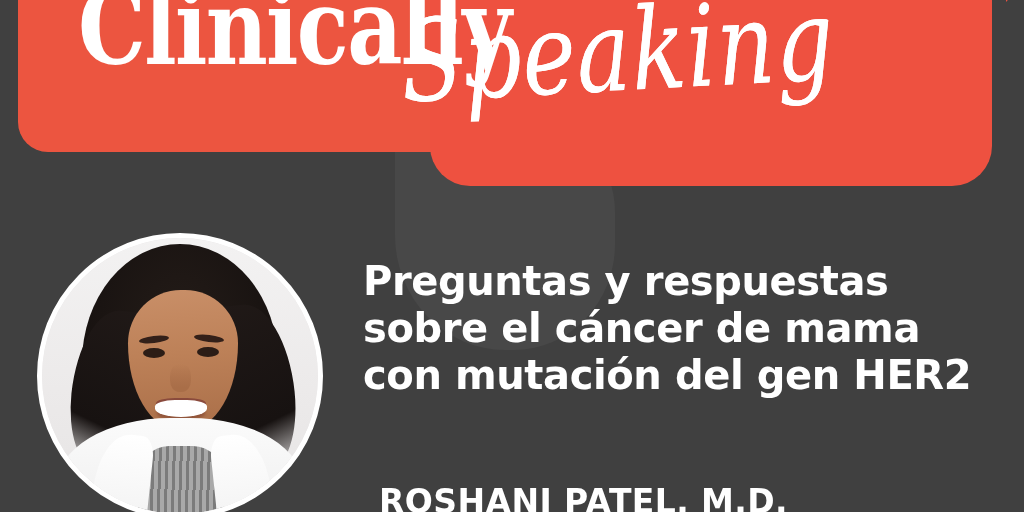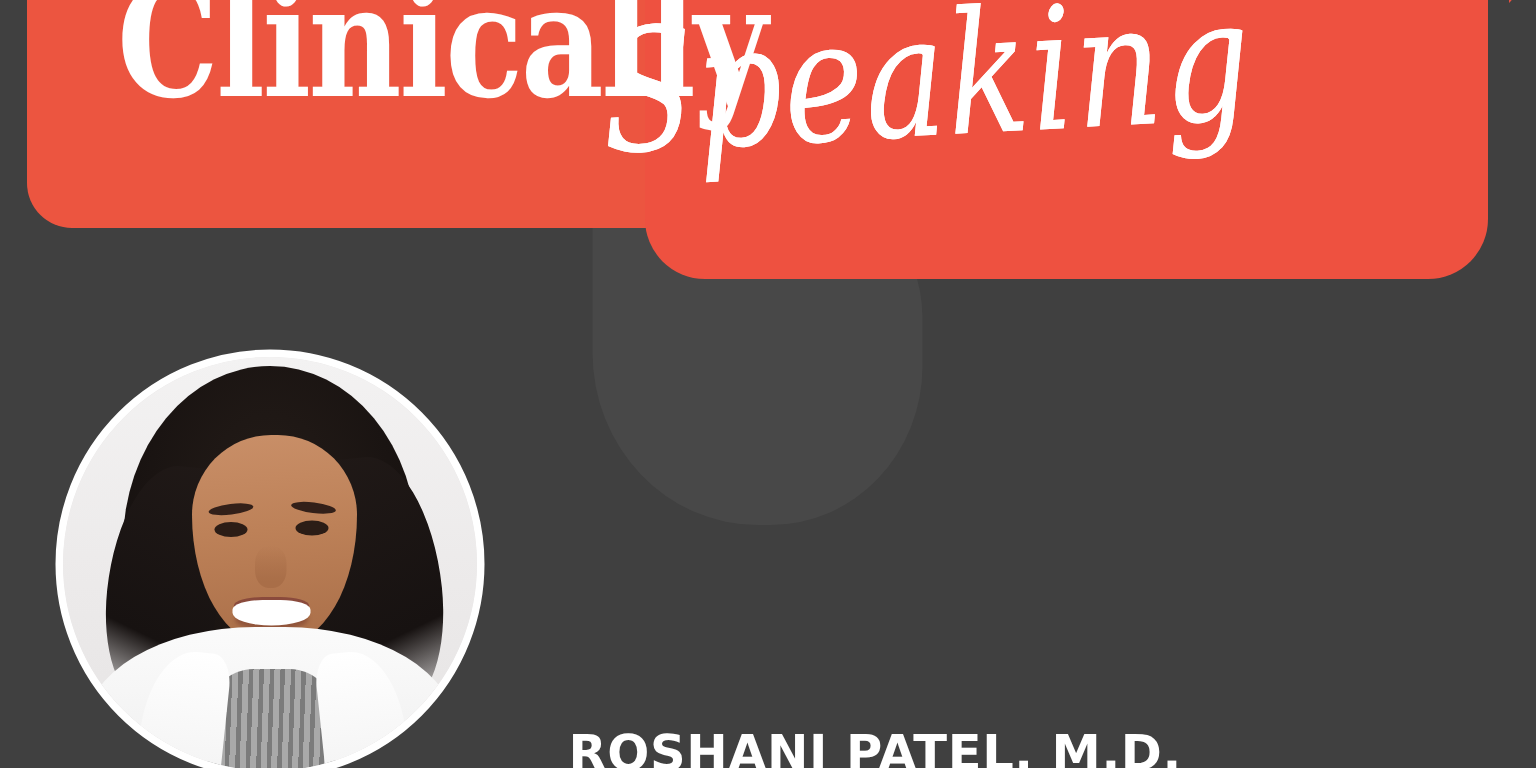--- a/index.html
+++ b/index.html
@@ -275,16 +275,21 @@
       <div class="pp-nose"></div>
       <div class="pp-mouth"></div>
       <div class="pp-coat"></div>
       <div class="pp-shirt"></div>
       <div class="pp-lapel-l"></div>
       <div class="pp-lapel-r"></div>
       <div class="pp-pin"></div>
     </div>
   </div>
 
+  <div id="text-block">
+    <h1 id="headline">Preguntas y respuestas
+sobre el cáncer de mama
+con mutación del gen HER2</h1>
+  </div>
 
   <div id="speaker-name">ROSHANI PATEL, M.D.</div>
 
 </div>
 
 </body></html>

